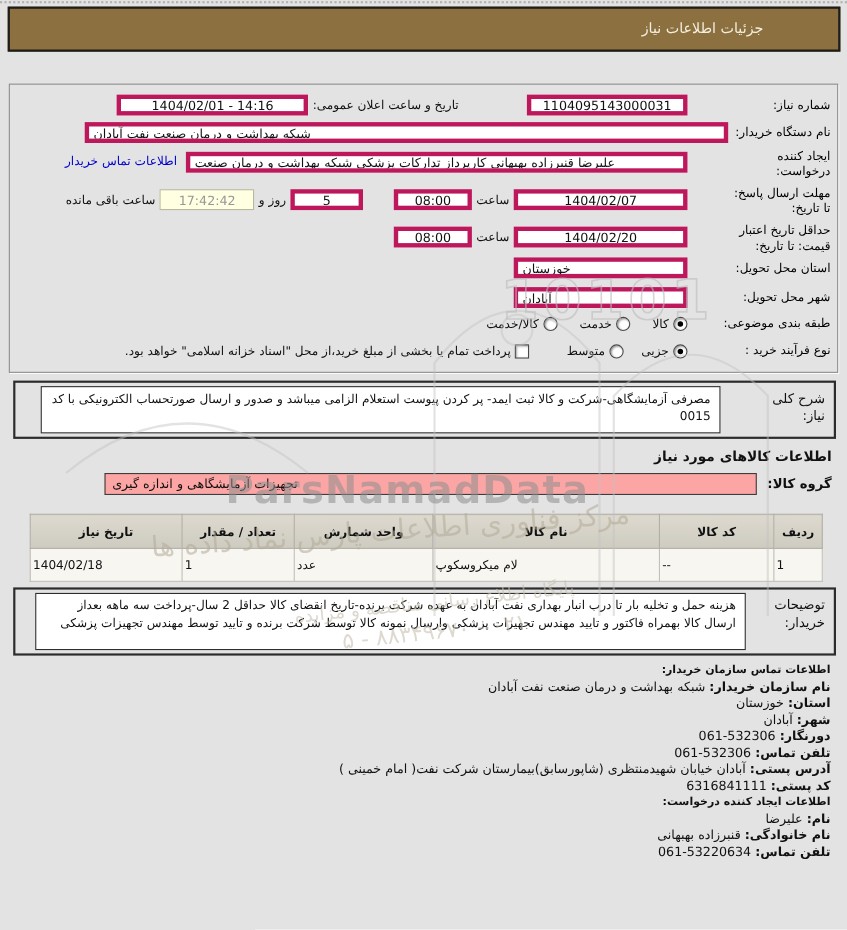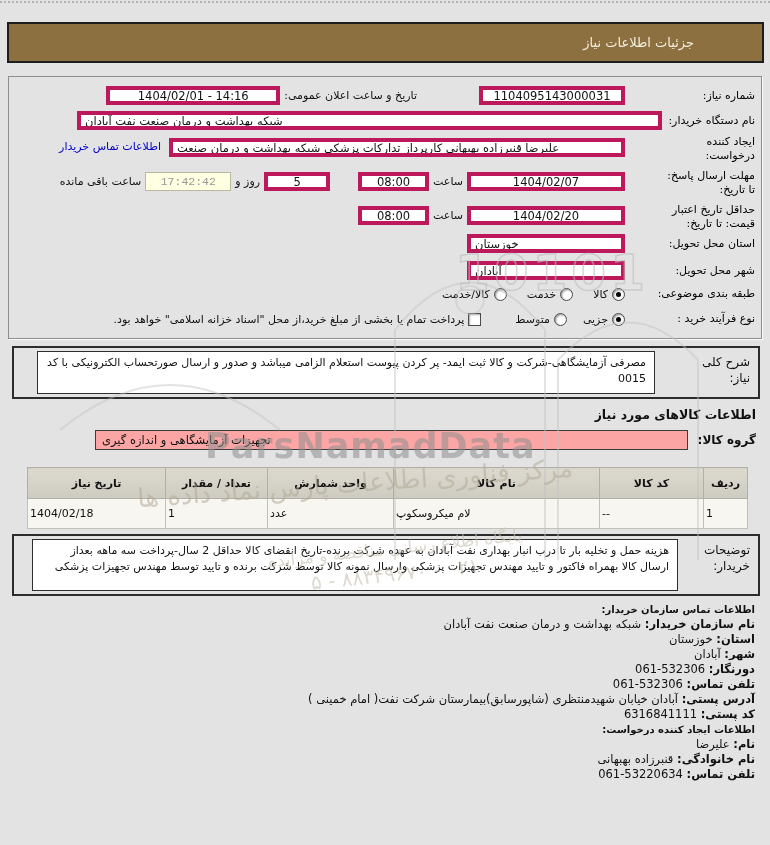--- a/index.html
+++ b/index.html
@@ -4,21 +4,21 @@
 <style>
   html,body{margin:0;padding:0;}
   .screen{
     position:relative;width:770px;height:845px;overflow:hidden;
     background:#e3e3e3;direction:rtl;
     font-family:"DejaVu Sans",sans-serif;font-size:12px;color:#111;
   }
   .top-dotted{position:absolute;top:1px;left:0;right:0;height:0;border-top:2px dotted #b3b3b3;}
   
   .titlebar{
-    position:absolute;top:22px;right:6px;left:7px;height:37px;
+    position:absolute;top:6px;right:6px;left:7px;height:37px;
     background:#8d7040;border:2px solid #1d1d1d;
     display:flex;align-items:center;color:#f3eedd;font-size:13px;
   }
   .titlebar .t{padding-right:68px;}
   
   .panel{
     position:absolute;top:76px;right:8px;left:8px;height:261px;
     border:1px solid #8e8e8e;box-shadow:1px 1px 0 #fbfbfb;
   }
   .row{position:absolute;right:6px;left:6px;display:flex;align-items:center;}
@@ -130,21 +130,21 @@
     <div class="row" style="top:92px;align-items:flex-start;">
       <span class="lblcol">
         <span>مهلت ارسال پاسخ:</span><br>
         <span>تا تاریخ:</span>
       </span>
       <div class="box ltr" style="width:158px;margin-top:3px;">1404/02/07</div>
       <span class="ilbl" style="margin-top:6px;">ساعت</span>
       <div class="box ltr" style="width:71px;margin-top:3px;">08:00</div>
       <div class="box ltr" style="width:66px;margin-top:3px;margin-right:28px;">5</div>
       <span class="ilbl" style="margin-top:6px;">روز و</span>
-      <div class="timer ltr" style="margin-top:3px;font-family:Liberation Mono, monospace;">17:42:42</div>
+      <div class="timer ltr" style="margin-top:3px;">17:42:42</div>
       <span class="ilbl" style="margin-top:6px;">ساعت باقی مانده</span>
     </div>
 
     <div class="row" style="top:126px;align-items:flex-start;">
       <span class="lblcol">
         <span>حداقل تاریخ اعتبار</span><br>
         <span>قیمت: تا تاریخ:</span>
       </span>
       <div class="box ltr" style="width:158px;margin-top:3px;">1404/02/20</div>
       <span class="ilbl" style="margin-top:6px;">ساعت</span>

